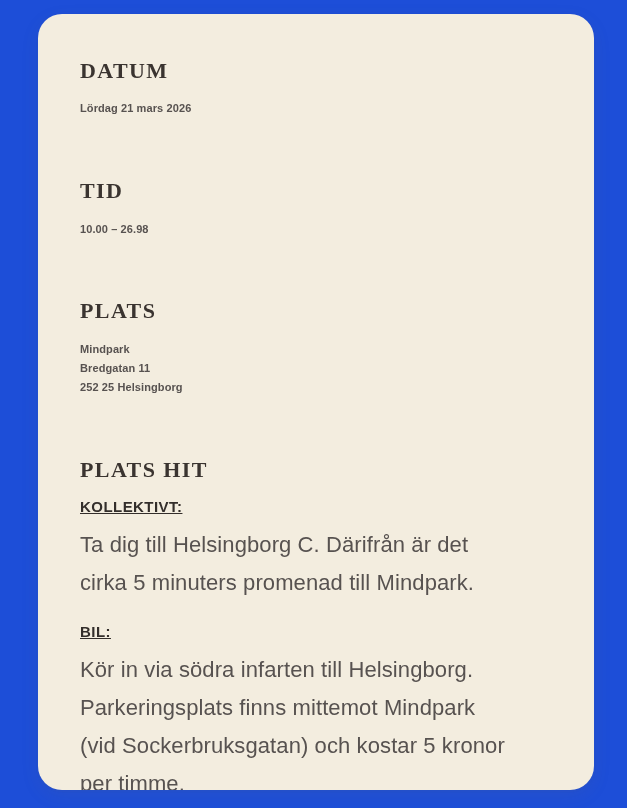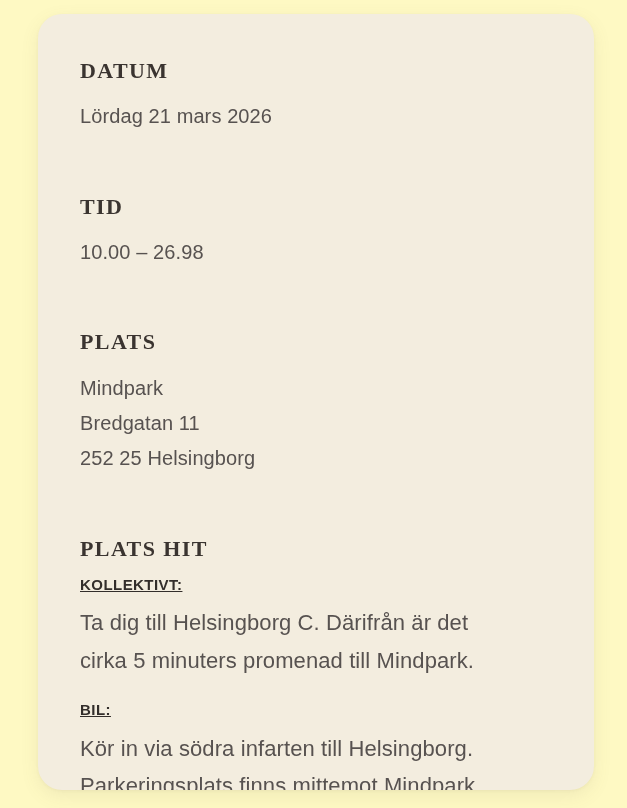--- a/index.html
+++ b/index.html
@@ -13,21 +13,21 @@
     background: #ffffff;
     font-family: "Liberation Sans", sans-serif;
     -webkit-font-smoothing: antialiased;
     overflow: hidden;
   }
 
   .page {
     position: relative;
     width: 627px;
     height: 808px;
-    background: #fef9c3;
+    background: #1d4ed8;
   }
 
   .info-card {
     position: absolute;
     left: 38px;
     top: 14px;
     width: 556px;
     height: 776px;
     background: #F3EDDF;
     border-radius: 24px;
@@ -51,22 +51,22 @@
     font-size: 22px;
     font-weight: 700;
     letter-spacing: 1.4px;
     color: #3A3430;
     margin: 0 0 16px 0;
     line-height: 1.15;
   }
 
   .body-line {
     font-family: "Liberation Sans", sans-serif;
-    font-size: 20px;
-    font-weight: 400;
+    font-size: 11px;
+    font-weight: 700;
     color: #575250;
     line-height: 1.72;
     letter-spacing: 0.1px;
     margin: 0;
   }
 
   .address-block .body-line {
     line-height: 1.75;
   }
 

